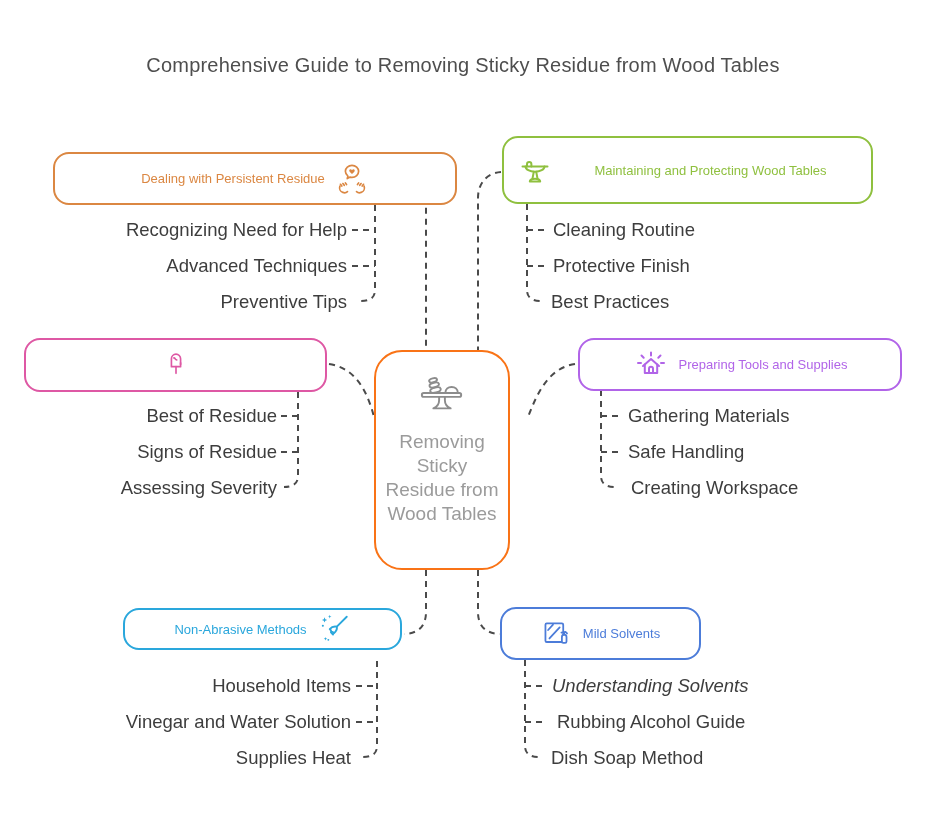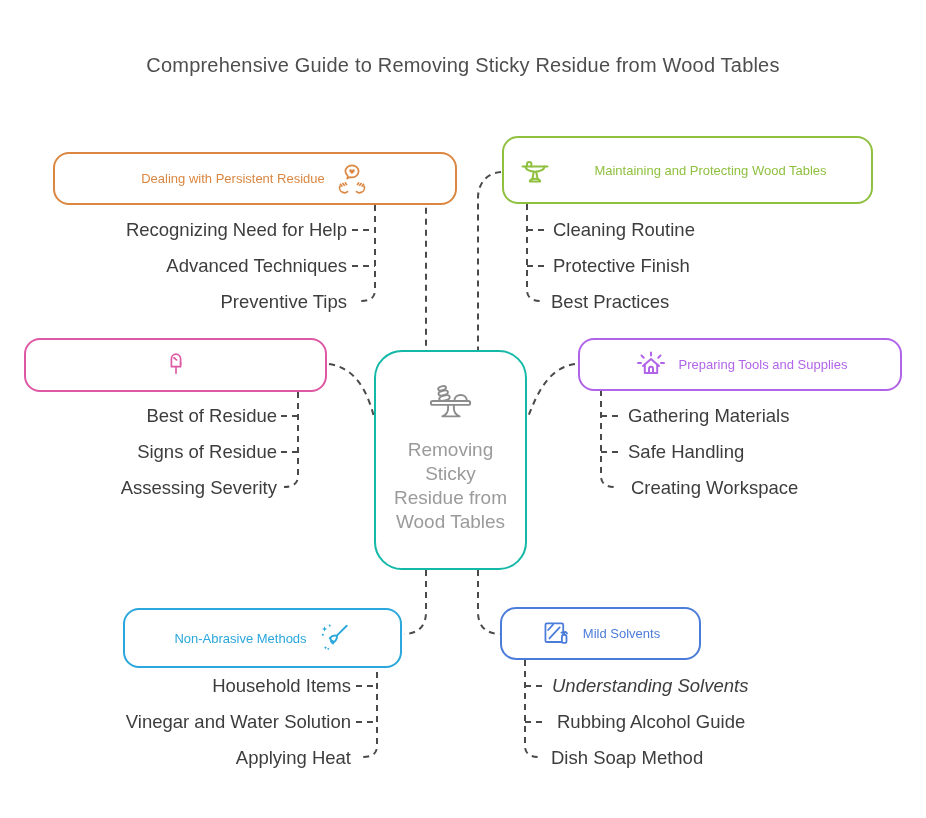--- a/index.html
+++ b/index.html
@@ -13,23 +13,23 @@
         font-size:13px;line-height:23px;padding:0 10px;}
   .node .icon{display:flex;align-items:center;justify-content:center;flex:0 0 auto;}
   .node .icon svg{display:block;}
   .branch-orange{border-color:#db8742;color:#db8742;}
   .branch-green {border-color:#8fc03f;color:#8fc03f;}
   .branch-pink  {border-color:#de58a4;color:#de58a4;}
   .branch-purple{border-color:#b164e8;color:#b164e8;}
   .branch-cyan  {border-color:#2aa7dc;color:#2aa7dc;}
   .branch-blue  {border-color:#4c7cd9;color:#4c7cd9;}
   .node-label{text-align:center;}
-  .center-node{position:absolute;left:374px;top:350px;width:153px;height:220px;
-        border:2px solid #14b8a6;border-radius:28px;background:#fff;box-sizing:border-box;
-        display:flex;flex-direction:column;align-items:center;padding-top:26px;}
+  .center-node{position:absolute;left:374px;top:350px;width:136px;height:220px;
+        border:2px solid #f97316;border-radius:28px;background:#fff;box-sizing:border-box;
+        display:flex;flex-direction:column;align-items:center;padding-top:18px;}
   .center-label{margin-top:8px;width:122px;text-align:center;color:#9b9b9b;
         font-size:19px;line-height:24px;}
   .subitem{position:absolute;white-space:nowrap;font-size:18.5px;line-height:24px;color:#3d3d3d;}
   .subitem.r{text-align:right;}
 </style>
 </head>
 <body>
 
 <div class="canvas">
 
@@ -128,21 +128,21 @@
       <svg width="36" height="36" viewBox="0 0 36 36" fill="none" stroke="#b164e8" stroke-width="2" stroke-linecap="round" stroke-linejoin="round">
         <path d="M10 19l8-7 8 7"></path>
         <path d="M11.8 17.6V26h12.4v-8.4"></path>
         <path d="M16 26v-4.3a2 2 0 0 1 4 0V26"></path>
         <path d="M18 5.5v3M8.5 8.5l2.2 2.2M27.5 8.5l-2.2 2.2M5 16h3M28 16h3"></path>
       </svg>
     </span>
     <span class="node-label">Preparing Tools and Supplies</span>
   </div>
 
-  <div class="node branch-cyan" style="left:123px;top:608px;width:279px;height:60px;">
+  <div class="node branch-cyan" style="left:123px;top:608px;width:279px;height:42px;">
     <span class="node-label">Non-Abrasive Methods</span>
     <span class="icon">
       <svg width="34" height="34" viewBox="0 0 36 36" fill="none" stroke="#2aa7dc" stroke-width="2" stroke-linecap="round" stroke-linejoin="round">
         <path d="M31.5 5L21 15.5"></path>
         <path d="M21 15.5c-2.8-.6-5.6.3-7.5 2.6.9.6 1.5 1.6 1.6 2.7 1.1.1 2.2.7 2.8 1.7 2.3-1.9 3.5-4.6 3.1-7z"></path>
         <path d="M14.8 21.5l2.2 2.4"></path>
         <path d="M8 5.6l.8 2 2 .8-2 .8-.8 2-.8-2-2-.8 2-.8z" fill="#2aa7dc" stroke="none"></path>
         <path d="M13.5 3l.5 1.4 1.4.5-1.4.5-.5 1.4-.5-1.4-1.4-.5 1.4-.5z" fill="#2aa7dc" stroke="none"></path>
         <path d="M9 26.5l.5 1.4 1.4.5-1.4.5-.5 1.4-.5-1.4-1.4-.5 1.4-.5z" fill="#2aa7dc" stroke="none"></path>
         <circle cx="6.2" cy="14.5" r="1.1" fill="#2aa7dc" stroke="none"></circle>
@@ -176,19 +176,19 @@
   <div class="subitem r" style="right:649px;top:404px;">Best of Residue</div>
   <div class="subitem r" style="right:649px;top:440px;">Signs of Residue</div>
   <div class="subitem r" style="right:649px;top:476px;">Assessing Severity</div>
 
   <div class="subitem" style="left:628px;top:404px;">Gathering Materials</div>
   <div class="subitem" style="left:628px;top:440px;">Safe Handling</div>
   <div class="subitem" style="left:631px;top:476px;">Creating Workspace</div>
 
   <div class="subitem r" style="right:575px;top:674px;">Household Items</div>
   <div class="subitem r" style="right:575px;top:710px;">Vinegar and Water Solution</div>
-  <div class="subitem r" style="right:575px;top:746px;">Applying Heat</div>
+  <div class="subitem r" style="right:575px;top:746px;">Supplies Heat</div>
 
   <div class="subitem" style="left:552px;top:674px;font-style:italic;">Understanding Solvents</div>
   <div class="subitem" style="left:557px;top:710px;">Rubbing Alcohol Guide</div>
   <div class="subitem" style="left:551px;top:746px;">Dish Soap Method</div>
 
 </div>
 
 </body></html>

